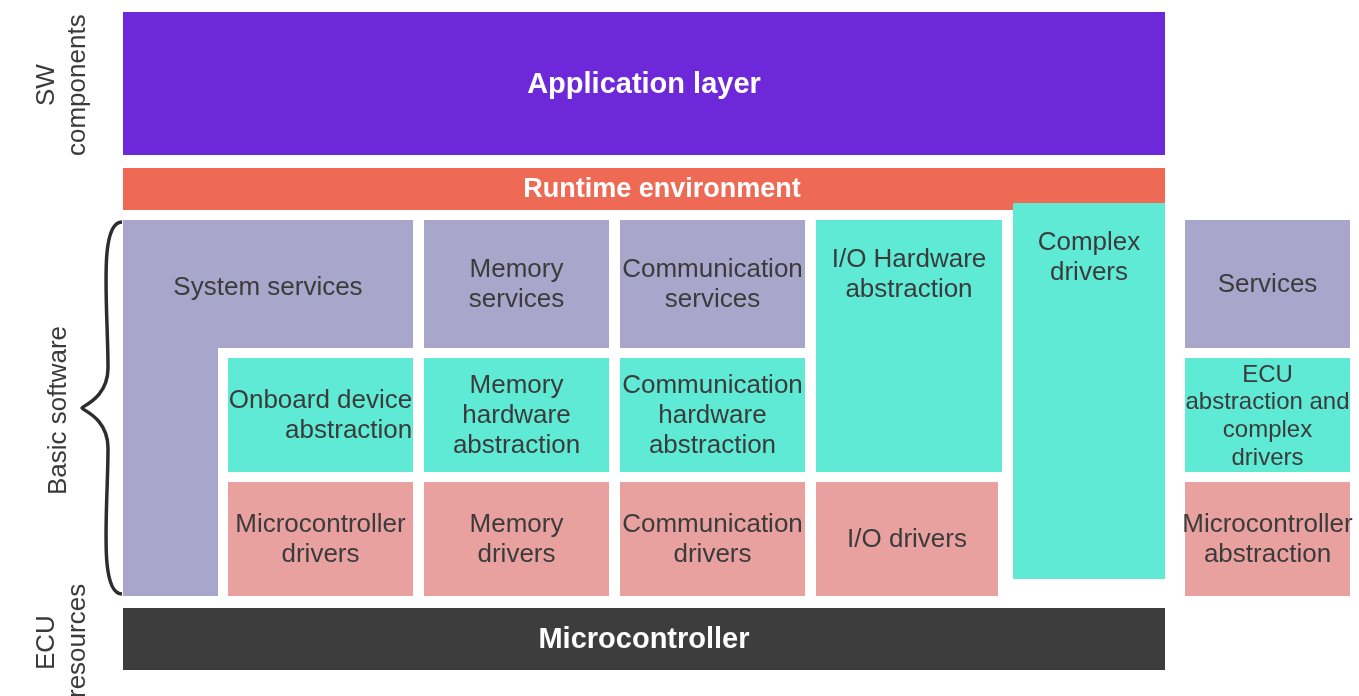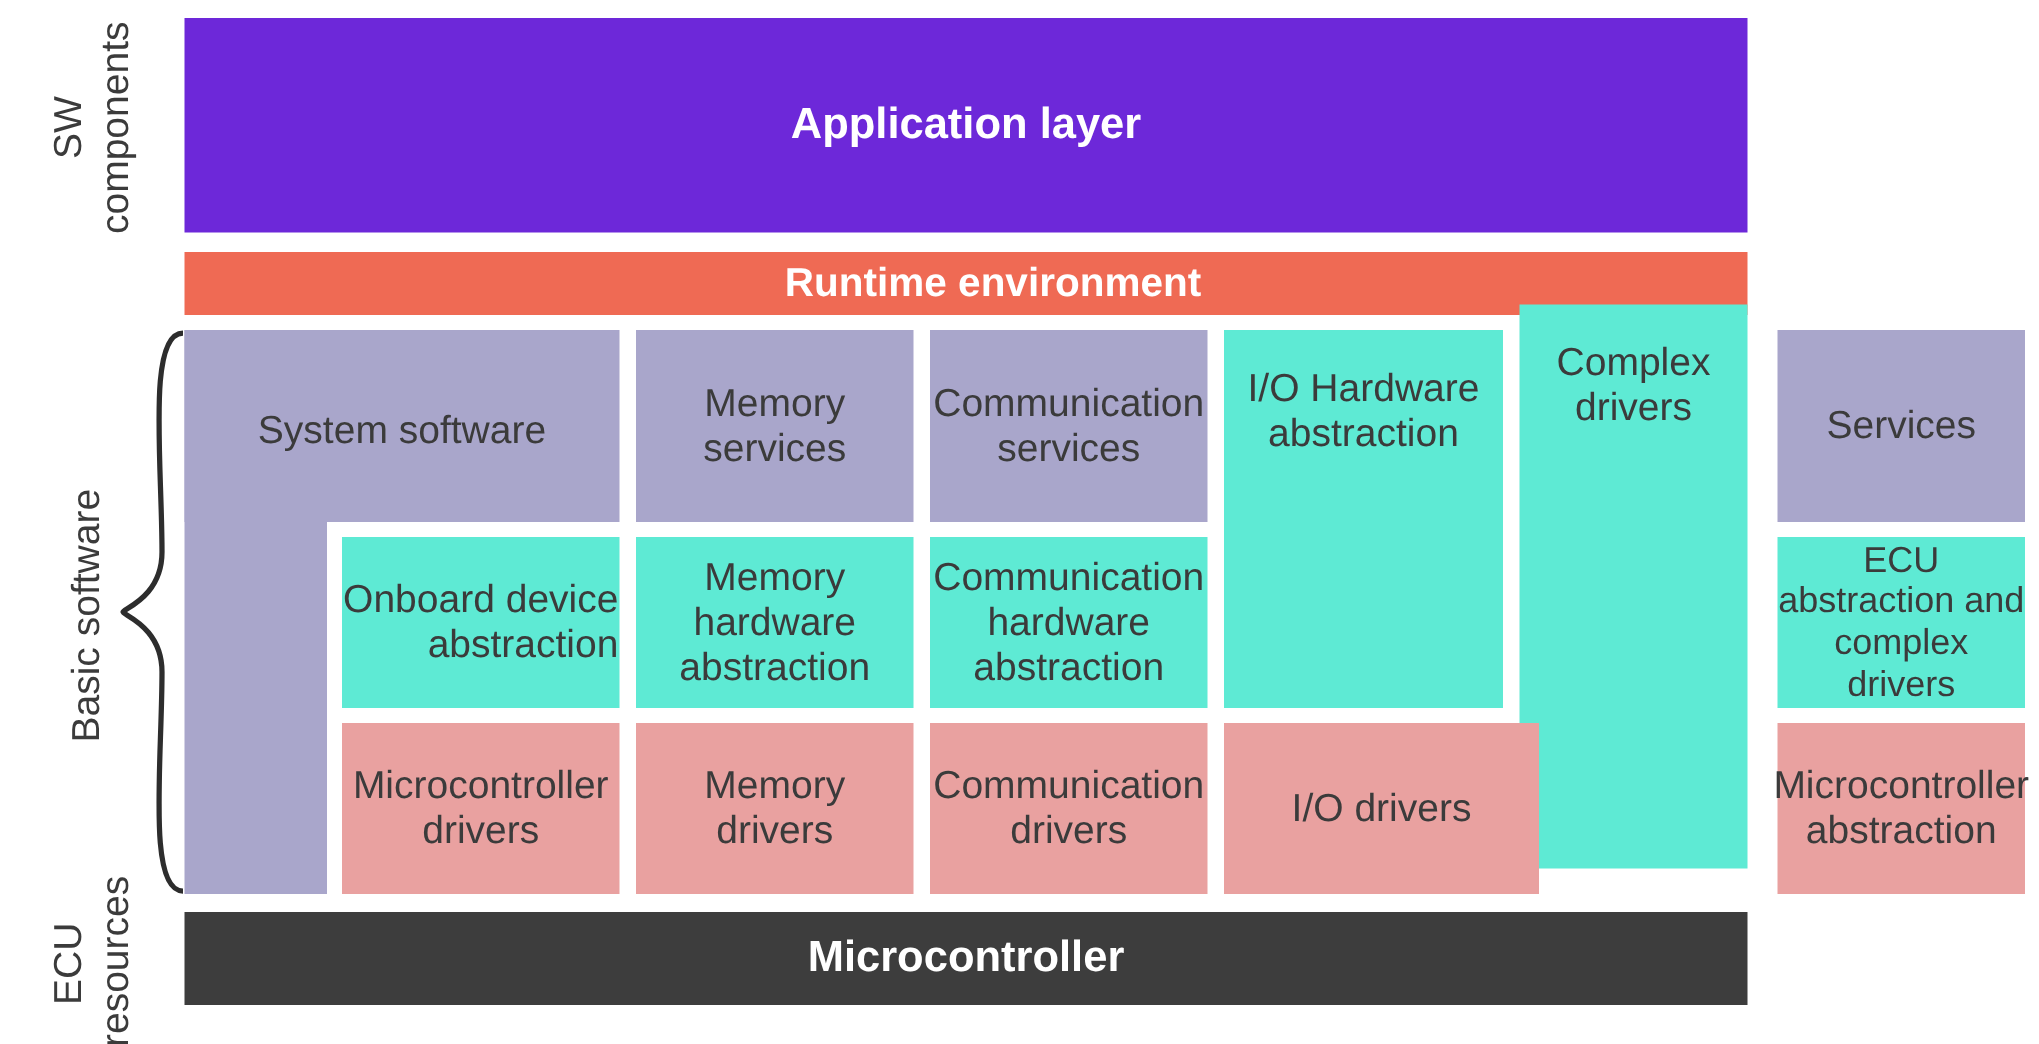--- a/index.html
+++ b/index.html
@@ -35,21 +35,21 @@
   </svg>
 
   <div class="hlabel" style="left:1190px; top:178px;">BSW layers</div>
 
   <div class="box c-gray t-big" style="left:123px; top:12px; width:1042px; height:143px;">Application layer</div>
 
   <div class="box c-red t-rt" style="left:123px; top:168px; width:1042px; height:42px;">Runtime environment</div>
 
   <div class="box c-lilac" style="left:123px; top:220px; width:95px; height:376px;"></div>
 
-  <div class="box c-lilac t-mid" style="left:123px; top:220px; width:290px; height:128px; justify-content:center; padding-top:6px;">System software</div>
+  <div class="box c-lilac t-mid" style="left:123px; top:220px; width:290px; height:128px; justify-content:center; padding-top:6px;">System services</div>
 
   <div class="box c-lilac t-mid" style="left: 424px; top: 220px; width: 185px; height: 128px; white-space: pre-line;">Memory
 services</div>
   <div class="box c-lilac t-mid" style="left: 620px; top: 220px; width: 185px; height: 128px; white-space: pre-line;">Communication
 services</div>
 
   <div class="box c-green t-mid" style="left: 816px; top: 220px; width: 186px; height: 252px; align-items: flex-start; padding-top: 24px; white-space: pre-line;">I/O Hardware
 abstraction</div>
 
   <div class="box c-green t-mid" style="left: 1013px; top: 203px; width: 152px; height: 376px; align-items: flex-start; padding-top: 24px; white-space: pre-line;">Complex
@@ -63,21 +63,21 @@
   <div class="box c-green t-mid" style="left: 620px; top: 358px; width: 185px; height: 114px; white-space: pre-line;">Communication
 hardware
 abstraction</div>
 
   <div class="box c-pink t-mid" style="left: 228px; top: 482px; width: 185px; height: 114px; white-space: pre-line;">Microcontroller
 drivers</div>
   <div class="box c-pink t-mid" style="left: 424px; top: 482px; width: 185px; height: 114px; white-space: pre-line;">Memory
 drivers</div>
   <div class="box c-pink t-mid" style="left: 620px; top: 482px; width: 185px; height: 114px; white-space: pre-line;">Communication
 drivers</div>
-  <div class="box c-pink t-mid" style="left:816px; top:482px; width:210px; height:114px;">I/O drivers</div>
+  <div class="box c-pink t-mid" style="left:816px; top:482px; width:182px; height:114px;">I/O drivers</div>
 
   <div class="box c-dark t-big" style="left:123px; top:608px; width:1042px; height:62px;">Microcontroller</div>
 
   <div class="box c-lilac t-mid" style="left:1185px; top:220px; width:165px; height:128px;">Services</div>
   <div class="box c-green t-mid" style="left: 1185px; top: 358px; width: 165px; height: 114px; font-size: 24px; white-space: pre-line;">ECU
 abstraction and
 complex drivers</div>
   <div class="box c-pink t-mid" style="left: 1185px; top: 482px; width: 165px; height: 114px; white-space: pre-line;">Microcontroller
 abstraction</div>
 

